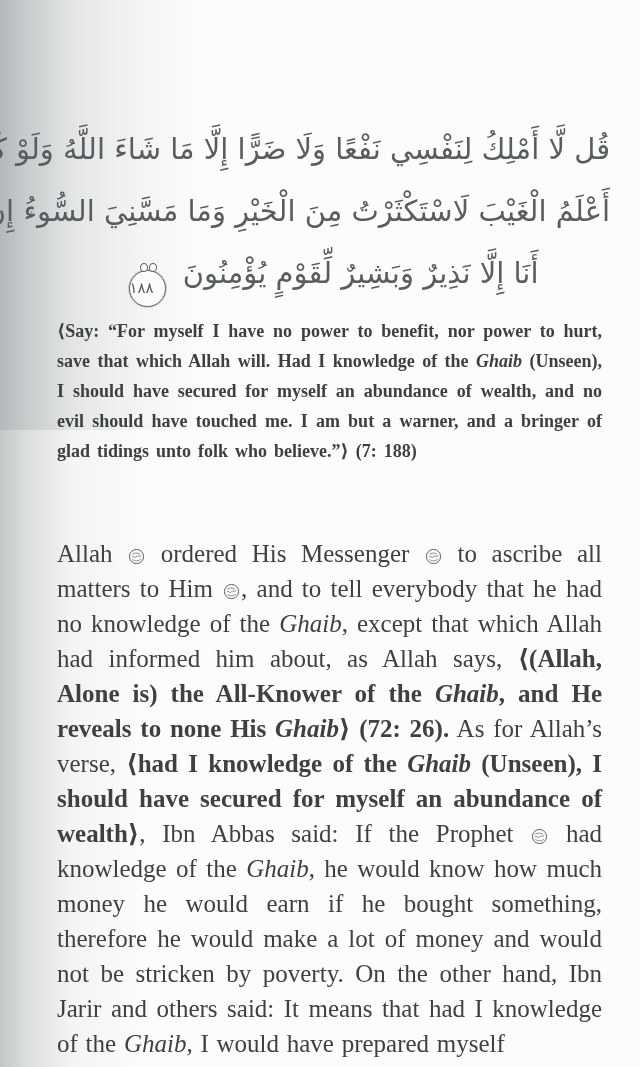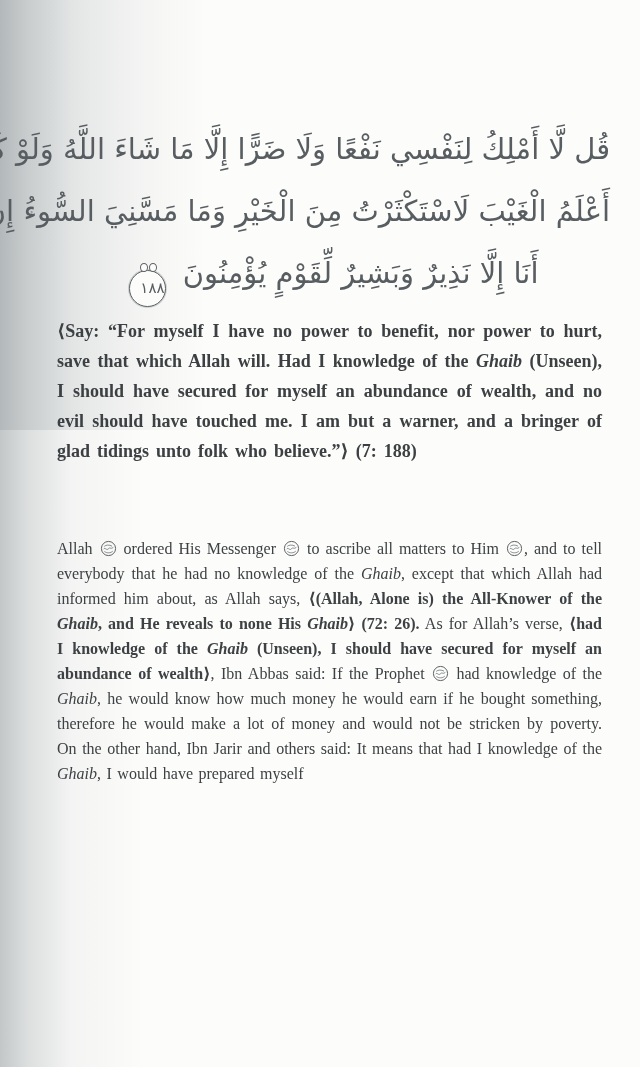--- a/index.html
+++ b/index.html
@@ -52,21 +52,21 @@
     font-weight:400;
   }
   .ar-line { white-space:nowrap; }
 
   .ayah-medallion {
     display:inline-block;
     width:37px; height:37px;
     border:1.6px solid #5d6266;
     border-radius:50%;
     font-size:15px; line-height:34px;
-    text-align:right;
+    text-align:left;
     vertical-align:-10px;
     margin:0 8px;
     position:relative;
     background:#fcfcfa;
     box-shadow:0 0 0 1px rgba(93,98,102,0.25);
   }
   .ayah-medallion::before {        
     content:"";
     position:absolute; top:-8px; left:10px;
     width:6px; height:7px;
@@ -85,21 +85,21 @@
     position:absolute; top:316px; left:0; right:0;
     font-size:18px; line-height:30px;
     font-weight:bold;
     text-align:justify;
     word-spacing:2.5px;
     color:#3c4043;
   }
 
   .commentary {
     position:absolute; top:536px; left:0; right:0;
-    font-size:16px; line-height:25px;
+    font-size:25px; line-height:35px;
     text-align:justify;
     word-spacing:1.5px;
     color:#3d4144;
   }
 
   .b { font-weight:bold; }
   .i { font-style:italic; }
 
   svg.seal { vertical-align:-3px; margin:0 1px; }
 

